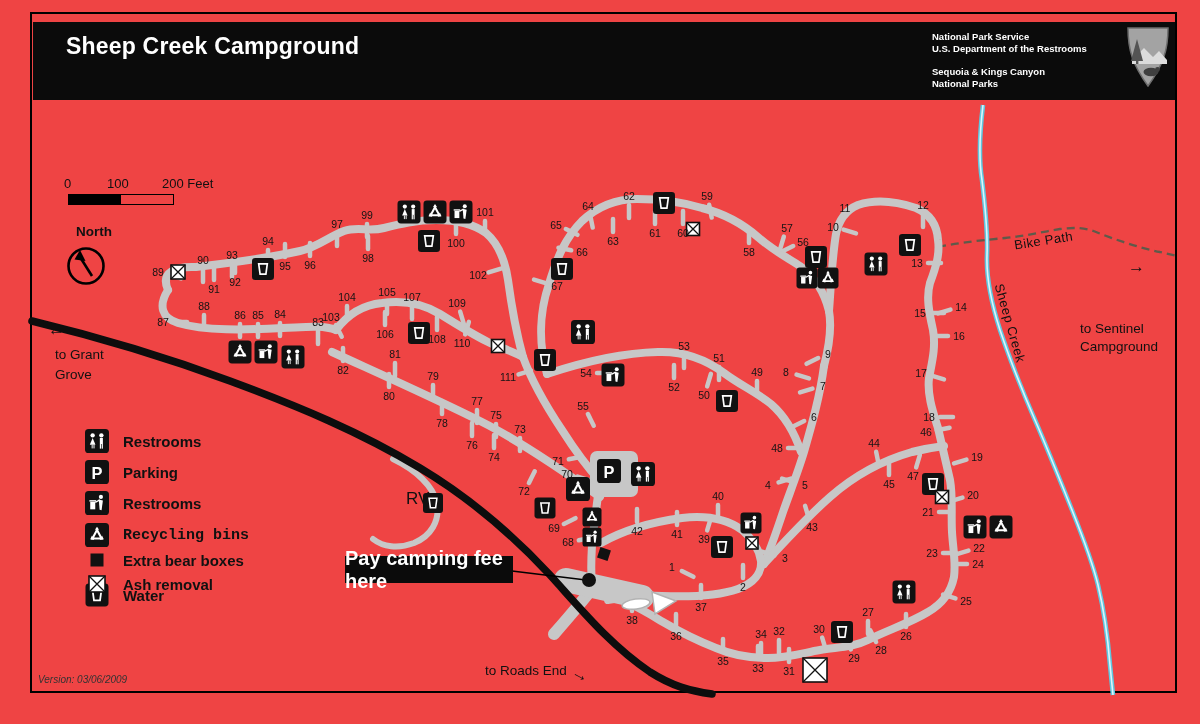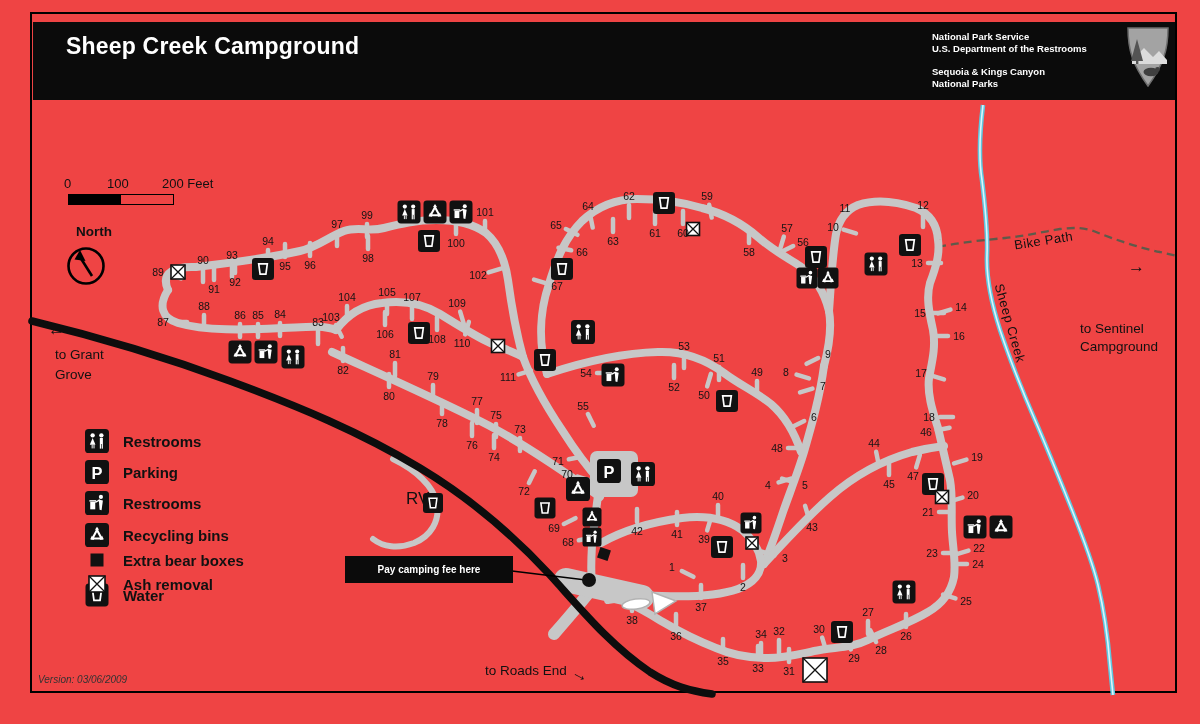--- a/index.html
+++ b/index.html
@@ -15,21 +15,21 @@
   .scale-num{position:absolute;font-size:13px;}
   .scalebar{position:absolute;left:68px;top:194px;width:104px;height:9px;border:1.5px solid #000;}
   .scalebar .half{position:absolute;left:0;top:0;width:52px;height:9px;background:#000;}
   .northlbl{position:absolute;left:60px;top:224px;width:52px;text-align:right;font-size:13.5px;font-weight:bold;}
   .northcircle{position:absolute;left:66px;top:246px;}
   .legend{position:absolute;left:84px;top:0;}
   .legend-item{position:absolute;display:flex;align-items:center;gap:13px;height:26px;}
   .legend-item .txt{font-size:15px;font-weight:bold;white-space:nowrap;}
   .arrow{position:absolute;font-size:17px;line-height:17px;}
   .payfee{position:absolute;left:345px;top:556px;width:168px;height:27px;background:#0b0b0b;color:#fff;
-          font-size:10px;font-weight:bold;display:flex;align-items:center;justify-content:center;}
+          font-size:20px;font-weight:bold;display:flex;align-items:center;justify-content:center;}
   .rv{position:absolute;left:406px;top:480px;font-size:17px;font-weight:400;margin-top:9px;}
   .bikepath-lbl{position:absolute;left:1014px;top:233px;font-size:13px;transform:rotate(-9deg);letter-spacing:.4px;}
   .creek-lbl{position:absolute;left:1006px;top:282px;font-size:13px;letter-spacing:.5px;transform-origin:0 0;transform:rotate(74deg);white-space:nowrap;}
   .version{position:absolute;left:38px;top:674px;font-size:10px;font-style:italic;color:#333;}
   .sentinel{position:absolute;left:1080px;top:284px;width:105px;text-align:left;font-size:13.5px;line-height:18px;margin-top:36px;}
   .grant{position:absolute;left:55px;top:345px;font-size:13.5px;line-height:20px;}
   .roadsend{position:absolute;left:485px;top:663px;font-size:13.5px;}
 </style>
 </head>
 <body>
@@ -518,21 +518,21 @@
         <svg width="26" height="26" viewBox="0 0 26 26">
           <rect x="1" y="1" width="24" height="24" rx="3.5999999999999996" fill="#111111"></rect>
           <rect x="6.236363636363636" y="11.90909090909091" width="5.018181818181818" height="7.418181818181817" fill="#fff"></rect>
           <rect x="5.363636363636364" y="10.163636363636364" width="6.763636363636364" height="1.4181818181818182" fill="#fff"></rect>
           <circle cx="16.927272727272726" cy="6.8909090909090915" r="2.0727272727272723" fill="#fff"></circle>
           <path d="M14.745454545454546,9.50909090909091 L18.89090909090909,10.6 L17.581818181818182,20.2 L15.618181818181817,19.87272727272727 Z" fill="#fff"></path>
           <path d="M15.836363636363636,9.945454545454545 L11.254545454545454,12.345454545454546" stroke="#fff" stroke-width="1.3090909090909089"></path>
         </svg>
         <span class="txt">Restrooms</span>
       </div>
-      <div class="legend-item" style="top: 522px;">
+      <div class="legend-item" style="top: 522px; font-family: Liberation Mono, monospace;">
         <svg width="26" height="26" viewBox="0 0 26 26">
           <rect x="1" y="1" width="24" height="24" rx="3.5999999999999996" fill="#111111"></rect>
           <path d="M8.418181818181818,16.490909090909092 L13,7.981818181818182 L17.581818181818182,16.490909090909092 Z" fill="none" stroke="#fff" stroke-width="2.0727272727272723"></path>
           <path d="M10.927272727272728,7.763636363636365 l4.145454545454545,0 l-2.0727272727272723,-3.0545454545454542 Z" fill="#fff"></path>
           <path d="M18.018181818181816,13.436363636363636 l1.7454545454545454,3.9272727272727272 l-3.9272727272727272,0.6545454545454544 Z" fill="#fff"></path>
           <path d="M7.981818181818182,13.436363636363636 l-1.7454545454545454,3.9272727272727272 l3.9272727272727272,0.6545454545454544 Z" fill="#fff"></path>
         </svg>
         <span class="txt">Recycling bins</span>
       </div>
       <div class="legend-item" style="top: 550px; margin-top: 32px;">

